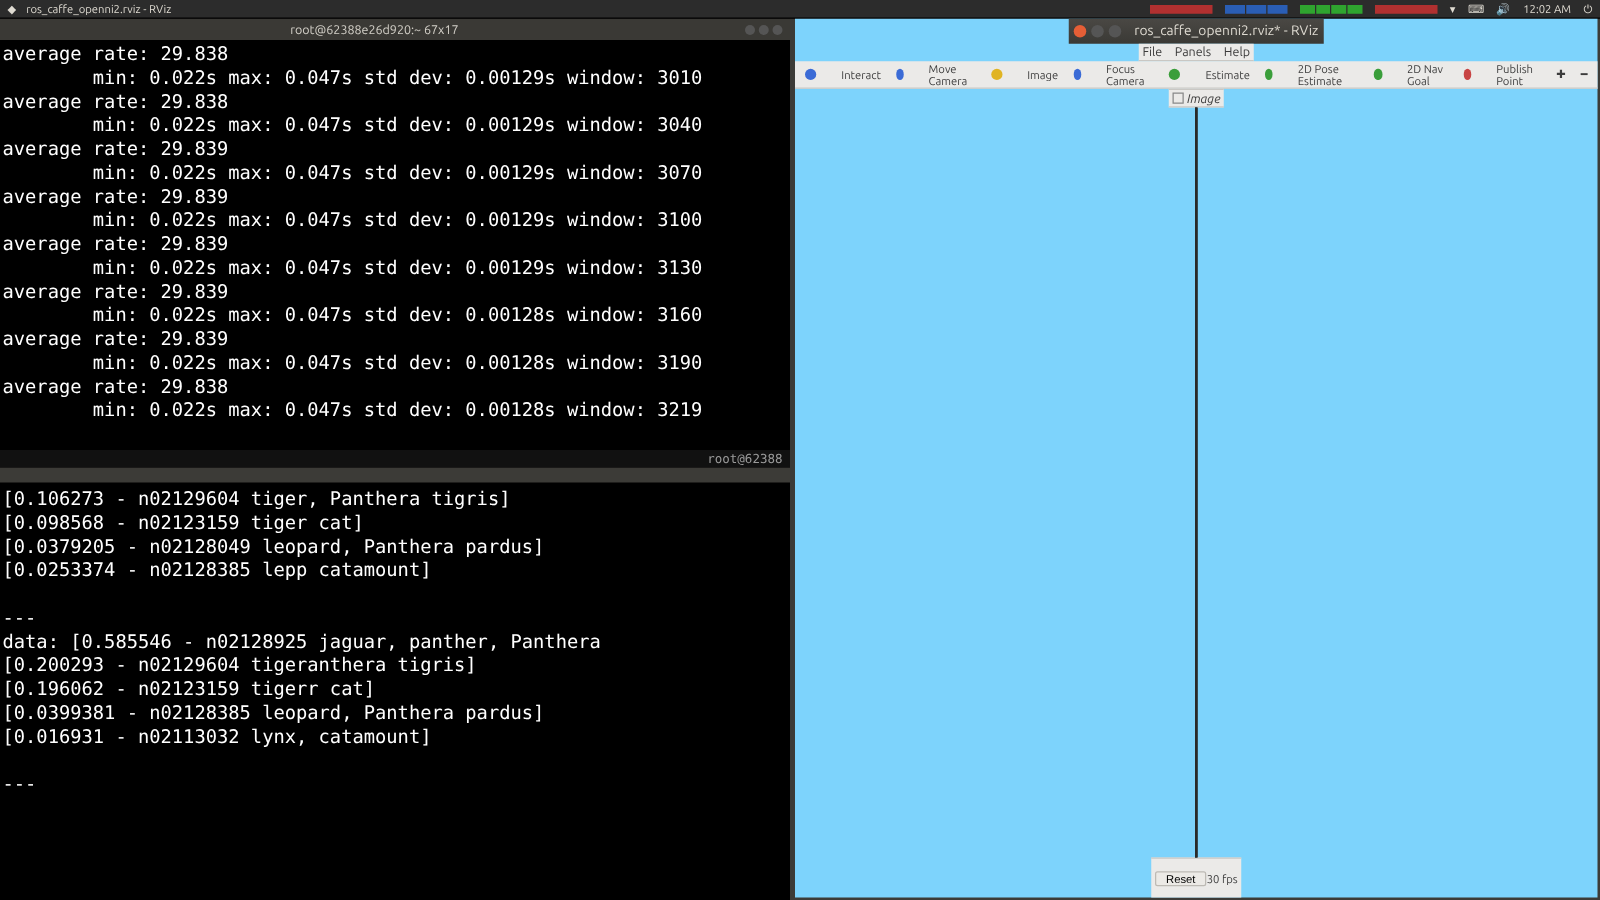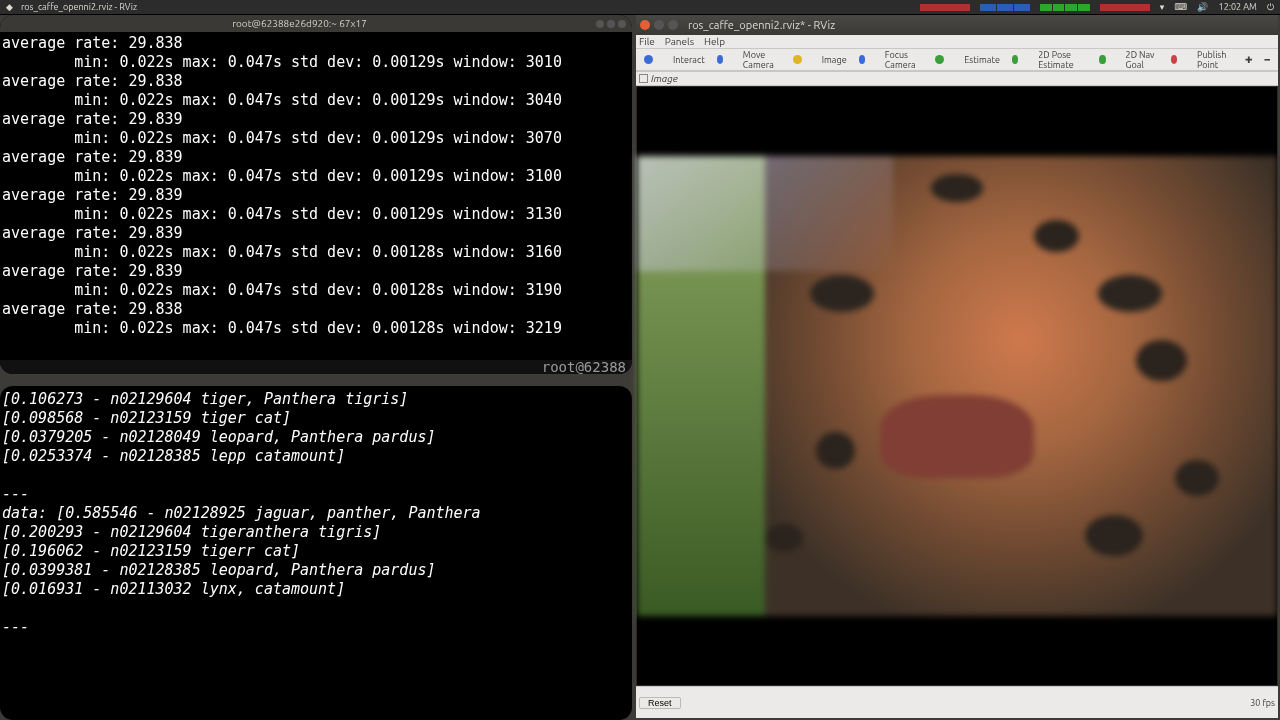--- a/index.html
+++ b/index.html
@@ -8,31 +8,31 @@
 
 .topbar { position:absolute; top:0; left:0; right:0; height:15px; background:#2c2c2c; color:#dfdbd2; font-size:9px; display:flex; align-items:center; padding:0 6px; border-bottom:1px solid #000; }
 .topbar .left { display:flex; gap:8px; }
 .topbar .right { margin-left:auto; display:flex; gap:10px; align-items:center; }
 .tray-meter { width:50px; height:7px; display:flex; gap:1px; }
 .tray-meter span { flex:1; background:#2fa42f; }
 .tray-meter.b span { background:#2a5eb5; }
 .tray-meter.r span { background:#b03030; }
 
 
-.terminal { position:absolute; background:#000; color:#fff; font-family:"DejaVu Sans Mono","Courier New",monospace; font-size:15px; line-height:19px; overflow:hidden;border-radius:13px; }
+.terminal { position:absolute; background:#000; color:#fff; font-family:"DejaVu Sans Mono","Courier New",monospace; font-size:15px; line-height:19px; overflow:hidden; }
 .terminal .titlebar { height:17px; background:#3a3935; color:#d3d0c8; font-size:10px; display:flex; align-items:center; padding:0 6px; font-family:"Ubuntu",sans-serif; }
 .terminal .titlebar .tbtitle { margin:0 auto; }
 .terminal .titlebar .wbtn { width:8px; height:8px; border-radius:50%; background:#555; margin-left:3px; }
 .terminal .body { padding:2px 6px 0 2px; white-space:pre; }
-.terminal .footer { position:absolute; bottom:0; left:0; right:0; height:14px; background:#111; color:#9a9a9a; font-size:14px; display:flex; align-items:center; padding:0 6px; }
+.terminal .footer { position:absolute; bottom:0; left:0; right:0; height:14px; background:#111; color:#9a9a9a; font-size:10px; display:flex; align-items:center; padding:0 6px; }
 .term1 { top:15px; left:0; width:632px; height:359px; }
-.term2 { top:386px; left:0; width:632px; height:334px;font-style:italic; }
-
-
-.rviz { position:absolute; top:15px; left:636px; right:2px; bottom:2px; background:#bef264; display:flex; flex-direction:column; }
+.term2 { top:386px; left:0; width:632px; height:334px; }
+
+
+.rviz { position:absolute; top:15px; left:636px; right:2px; bottom:2px; background:#7dd3fc; display:flex; flex-direction:column;align-items:center; }
 .rviz-titlebar { height:20px; background:linear-gradient(#4a4844,#3a3935); display:flex; align-items:center; padding:0 4px; }
 .rviz-titlebar .dot { width:10px; height:10px; border-radius:50%; margin-right:4px; }
 .rviz-titlebar .dot.red { background:#e55e36; }
 .rviz-titlebar .dot.grey { background:#555; }
 .rviz-titlebar .title { color:#dfdbd2; font-size:11px; margin-left:6px; }
 .rviz-menubar { height:14px; background:#ebeae8; display:flex; align-items:center; padding:0 3px; gap:10px; font-size:10px; color:#3c3c3c; border-bottom:1px solid #c9c7c3; }
 .rviz-toolbar { height:22px; background:#ebeae8; display:flex; align-items:center; padding:0 3px; gap:2px; font-size:9px; color:#3c3c3c; border-bottom:1px solid #c9c7c3; }
 .rviz-toolbutton { display:flex; align-items:center; gap:20px; padding:2px 4px; border:1px solid transparent; border-radius:2px; }
 .tb-icon { width:9px; height:9px; border-radius:50%; display:inline-block; }
 .tb-blue { background:#3b6bd6; }

